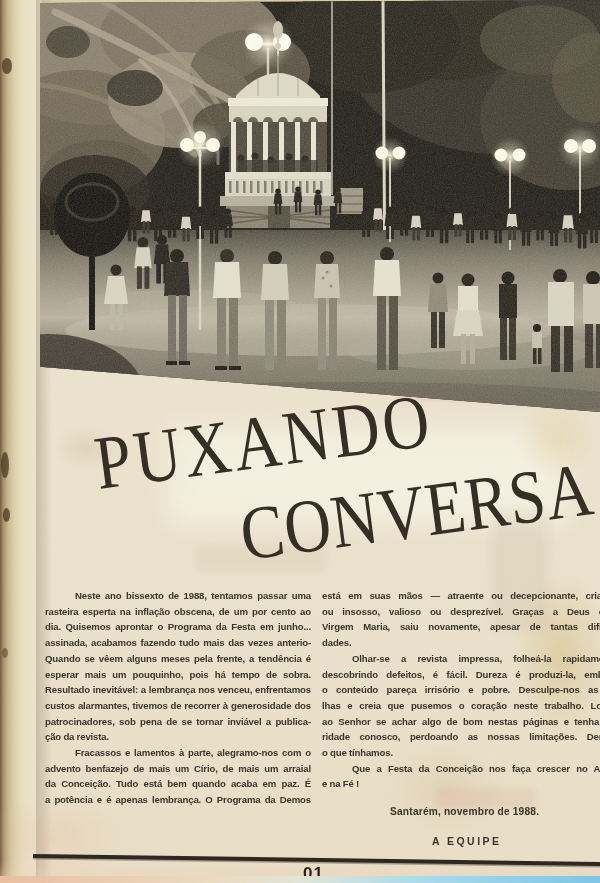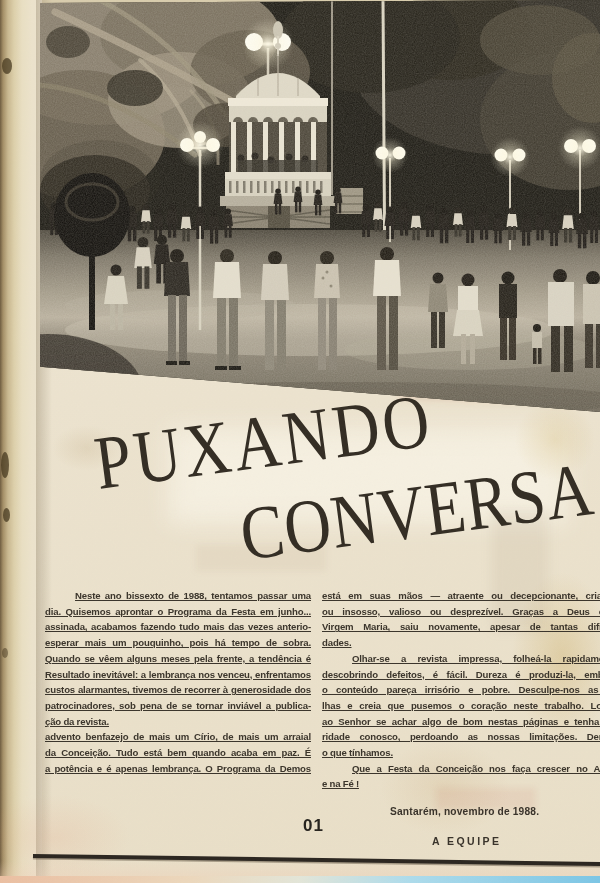--- a/index.html
+++ b/index.html
@@ -40,31 +40,31 @@
   .s3{left:380px;top:740px;width:130px;height:95px;background:radial-gradient(ellipse closest-side,rgba(190,150,95,.16),rgba(190,150,95,0));}
   .s4{left:52px;top:425px;width:70px;height:46px;background:radial-gradient(ellipse closest-side,rgba(160,128,76,.14),rgba(160,128,76,0));}
   .s5{left:-20px;top:795px;width:150px;height:85px;background:radial-gradient(ellipse closest-side,rgba(228,168,136,.20),rgba(228,168,136,0));}
 
   
   .col{position:absolute;top:588px;z-index:6;
     font-weight:bold;font-size:9.6px;line-height:15.7px;
     letter-spacing:-.15px;word-spacing:-.2px;color:#3a342b;}
   .col-left{left:45px;width:266px;}
   .col-right{left:322px;width:296px;}
-  .line{text-align:justify;text-align-last:justify;text-decoration:underline;}
+  .line{text-align:justify;text-align-last:justify;}
   .line.indent{text-indent:30px;}
   .line.pend{text-align-last:left;}
   .dateline{margin-top:12px;margin-left:68px;font-size:10.2px;letter-spacing:.2px;color:#38322a;}
   .signature{margin-top:14px;margin-left:110px;font-size:10.5px;letter-spacing:2.5px;color:#38322a;}
 
   
   .footer-rule{position:absolute;left:33px;top:854px;width:575px;height:4px;z-index:6;
     background:#2b2620;box-shadow:0 1.5px 0 rgba(70,58,40,.4);
     transform:rotate(.8deg);transform-origin:left center;}
-  .page-number{position:absolute;left:303px;top:816px;z-index:6;
+  .page-number{position:absolute;left:303px;top:864px;z-index:6;
     font-weight:bold;font-size:17px;letter-spacing:1px;color:#26231e;}
   .bottom-fade{position:absolute;left:0;bottom:6px;width:600px;height:16px;z-index:5;
     background:linear-gradient(180deg,rgba(238,226,206,0),rgba(240,206,182,.35));}
   .bottom-edge{position:absolute;left:0;bottom:0;width:600px;height:7px;z-index:6;
     background:linear-gradient(90deg,#ebbfa2 0%,#ecd8bd 32%,#e3e6d9 50%,#aedcec 68%,#7cc6e6 100%);}
 
   .grain{position:absolute;left:0;top:0;width:600px;height:883px;z-index:8;pointer-events:none;opacity:.5;}
 </style>
 </head>
 <body>
@@ -381,28 +381,30 @@
 </div>
 
 <div>
   <div id="tw1" class="title-word">PUXANDO</div>
   <div id="tw2" class="title-word">CONVERSA</div>
 </div>
 
 <div class="col col-left">
   <div>
       <div class="line indent">Neste ano bissexto de 1988, tentamos passar uma</div>
+      <div class="line">rasteira esperta na inflação obscena, de um por cento ao</div>
       <div class="line">dia. Quisemos aprontar o Programa da Festa em junho...</div>
       <div class="line">assinada, acabamos fazendo tudo mais das vezes anterio-</div>
+      <div class="line">Quando se vêem alguns meses pela frente, a tendência é</div>
       <div class="line">esperar mais um pouquinho, pois há tempo de sobra.</div>
-      <div class="line">Quando se vêem alguns meses pela frente, a tendência é</div>
       <div class="line">Resultado inevitável: a lembrança nos venceu, enfrentamos</div>
       <div class="line">custos alarmantes, tivemos de recorrer à generosidade dos</div>
       <div class="line">patrocinadores, sob pena de se tornar inviável a publica-</div>
       <div class="line pend">ção da revista.</div>
+      <div class="line indent">Fracassos e lamentos à parte, alegramo-nos com o</div>
       <div class="line">advento benfazejo de mais um Círio, de mais um arraial</div>
       <div class="line">da Conceição. Tudo está bem quando acaba em paz. É</div>
       <div class="line">a potência e é apenas lembrança. O Programa da Demos</div>
     </div>
 </div>
 
 <div class="col col-right">
   <div>
       <div class="line">está em suas mãos — atraente ou decepcionante, criativa</div>
       <div class="line">ou insosso, valioso ou desprezível. Graças a Deus e à</div>

